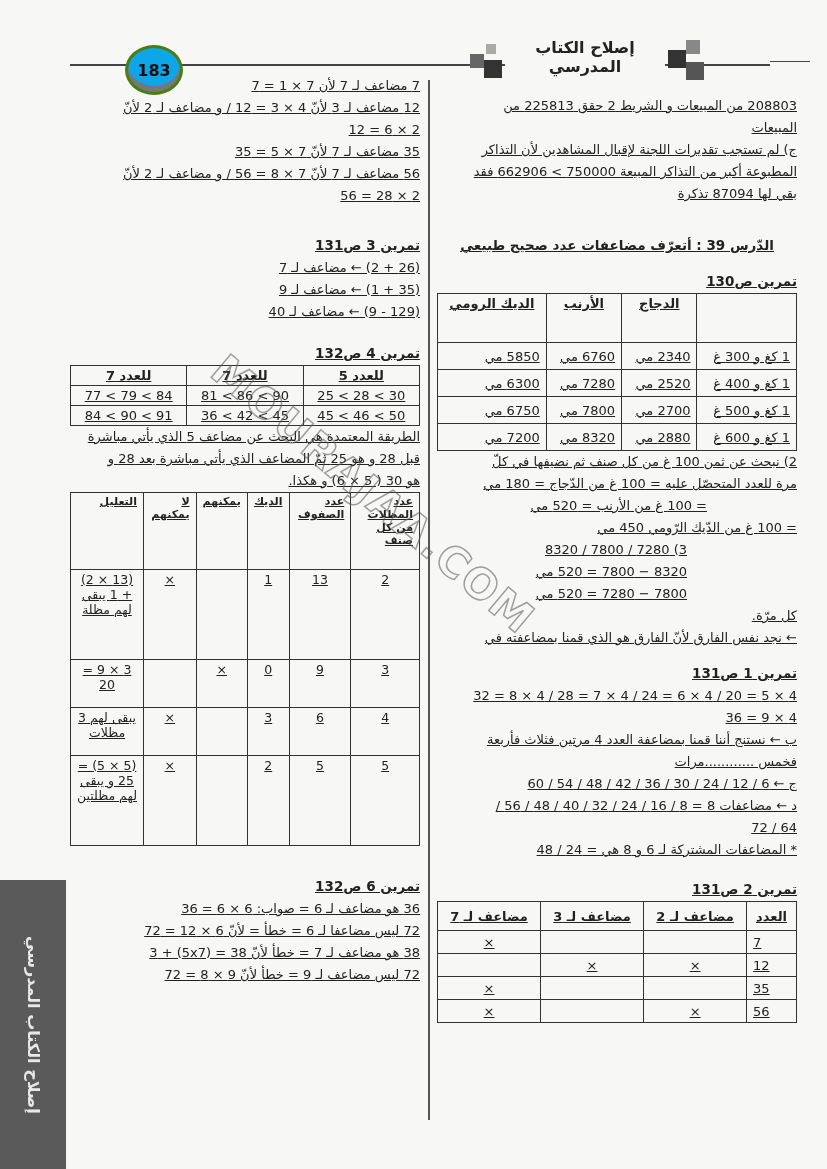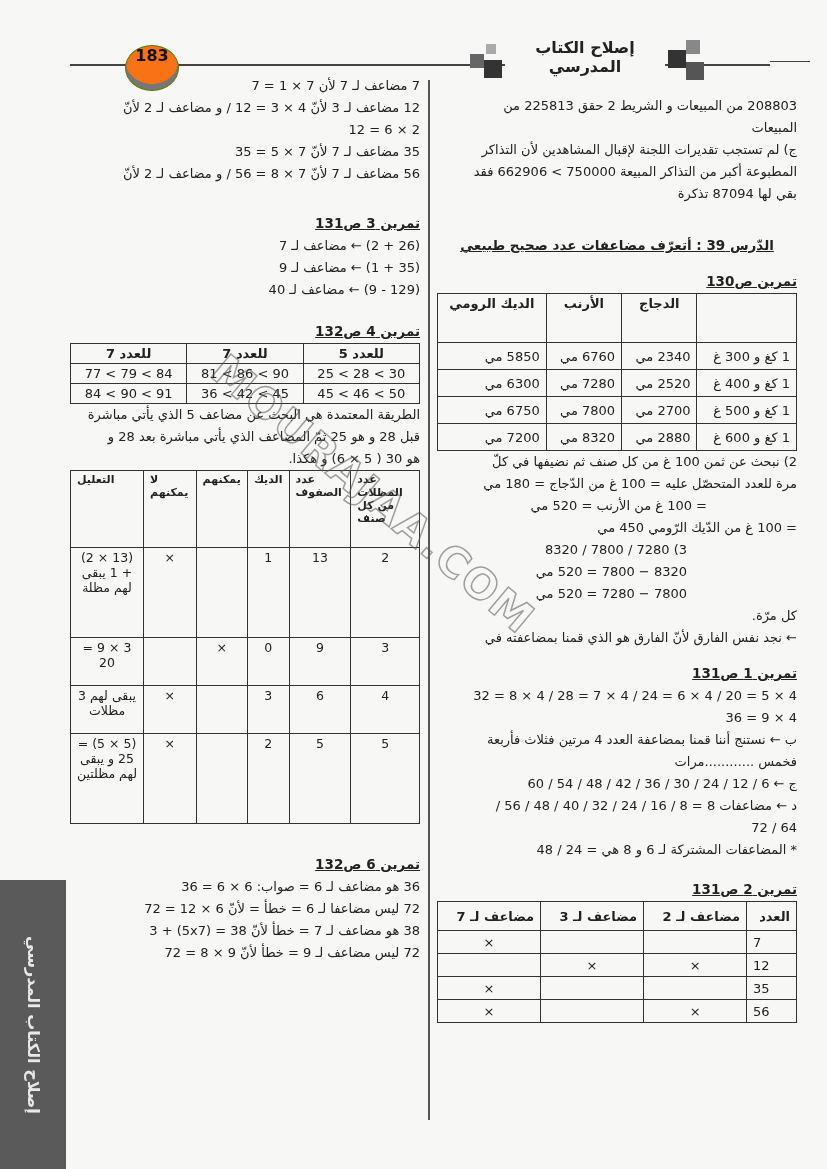--- a/index.html
+++ b/index.html
@@ -14,41 +14,41 @@
   .hdr-line-right { position: absolute; top: 61px; left: 770px; width: 40px; height: 1px; background: #444; }
   .hdr-title {
     position: absolute; top: 38px; left: 505px; width: 160px; text-align: center;
     font-weight: bold; font-size: 16px; background: #f7f7f5; direction: rtl;
   }
   .hdr-squares { position: absolute; top: 40px; left: 668px; width: 40px; height: 40px; }
   .sq { position: absolute; }
   .hdr-squares2 { position: absolute; top: 40px; left: 470px; width: 36px; height: 40px; }
   .page-badge {
     position: absolute; top: 45px; left: 125px; width: 52px; height: 44px;
-    border-radius: 50%; background: #f97316; border: 1px solid #4d7c0f;
-    display: flex; justify-content: center;
+    border-radius: 50%; background: #0ea5e9; border: 3px solid #4d7c0f;
+    display: flex; align-items: center; justify-content: center;
     font-weight: bold; font-size: 16px; color: #111; box-shadow: inset 0 -6px 0 #777;
   }
   .col-divider { position: absolute; top: 80px; left: 428px; width: 2px; height: 1040px; background: #555; }
-  .col { position: absolute; direction: rtl; text-align: right; }
+  .col { position: absolute; direction: rtl; text-align: right; text-decoration: underline; }
   .col-right { left: 437px; width: 360px; top: 95px; }
   .col-left { left: 70px; width: 350px; top: 75px; }
   .line { line-height: 22px; font-size: 13px; white-space: nowrap; }
   .ex-title { font-weight: bold; text-decoration: underline; font-size: 13.5px; margin-top: 6px; line-height: 24px; }
   .lesson-title { font-weight: bold; text-decoration: underline; text-align: center; font-size: 13.5px; margin: 32px 0 16px; }
   table { border-collapse: collapse; direction: rtl; width: 100%; }
   td, th { border: 1px solid #333; padding: 2px 6px; font-size: 13px; font-weight: normal; }
   th { font-weight: bold; }
   .t130 td, .t130 th { height: 22px; text-align: right; }
   .t130 th { height: 44px; vertical-align: top; text-align: center; }
   .t132-4 th { text-align: center; }
   .t132-4 td { text-align: center; direction: ltr; }
-  .t132-5 th { font-size: 11px; vertical-align: top; text-align: left; height: 72px; }
+  .t132-5 th { font-size: 11px; vertical-align: top; text-align: right; height: 72px; }
   .t132-5 td { text-align: center; vertical-align: top; font-size: 12.5px; }
-  .t131-2 th { height: 24px; }
+  .t131-2 th { text-align: center; height: 24px; }
   .t131-2 td { text-align: center; height: 18px; }
   .t131-2 td.num { text-align: left; direction: ltr; }
   .side-tab {
     position: absolute; left: 0; top: 880px; width: 66px; height: 289px; background: #5a5a5a;
     color: #e8e8e8; display: flex; align-items: center; justify-content: center;
   }
   .side-tab span { writing-mode: vertical-rl; font-weight: bold; font-size: 16px; direction: rtl; }
   .watermark {
     position: absolute; top: 470px; left: 170px; transform: rotate(40deg);
     font-size: 42px; font-weight: bold; color: transparent; -webkit-text-stroke: 1.5px #555;
@@ -179,20 +179,21 @@
     </tbody>
       </table>
   </div>
 
   <div class="col col-left">
     <div class="line">7 مضاعف لـ 7 لأن 7 × 1 = 7</div>
     <div class="line">12 مضاعف لـ 3 لأنّ 4 × 3 = 12 / و مضاعف لـ 2 لأنّ</div>
     <div class="line">2 × 6 = 12</div>
     <div class="line">35 مضاعف لـ 7 لأنّ 7 × 5 = 35</div>
     <div class="line">56 مضاعف لـ 7 لأنّ 7 × 8 = 56 / و مضاعف لـ 2 لأنّ</div>
+    <div class="line">2 × 28 = 56</div>
 
     <div class="ex-title" style="margin-top:26px">تمرين 3 ص131</div>
     <div class="line">(26 + 2) ← مضاعف لـ 7</div>
     <div class="line">(35 + 1) ← مضاعف لـ 9</div>
     <div class="line">(129 - 9) ← مضاعف لـ 40</div>
 
     <div class="ex-title" style="margin-top:18px">تمرين 4 ص132</div>
     <table class="t132-4">
       <tbody>
           <tr>

